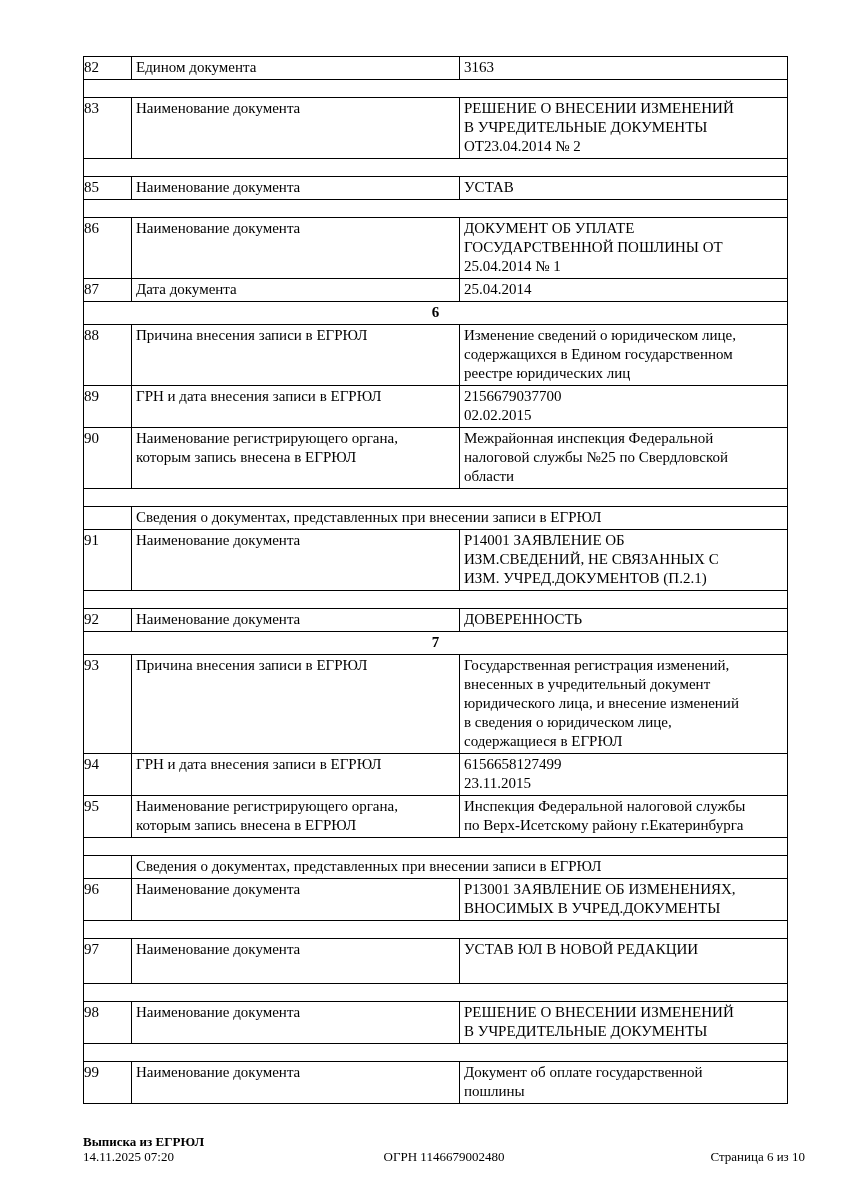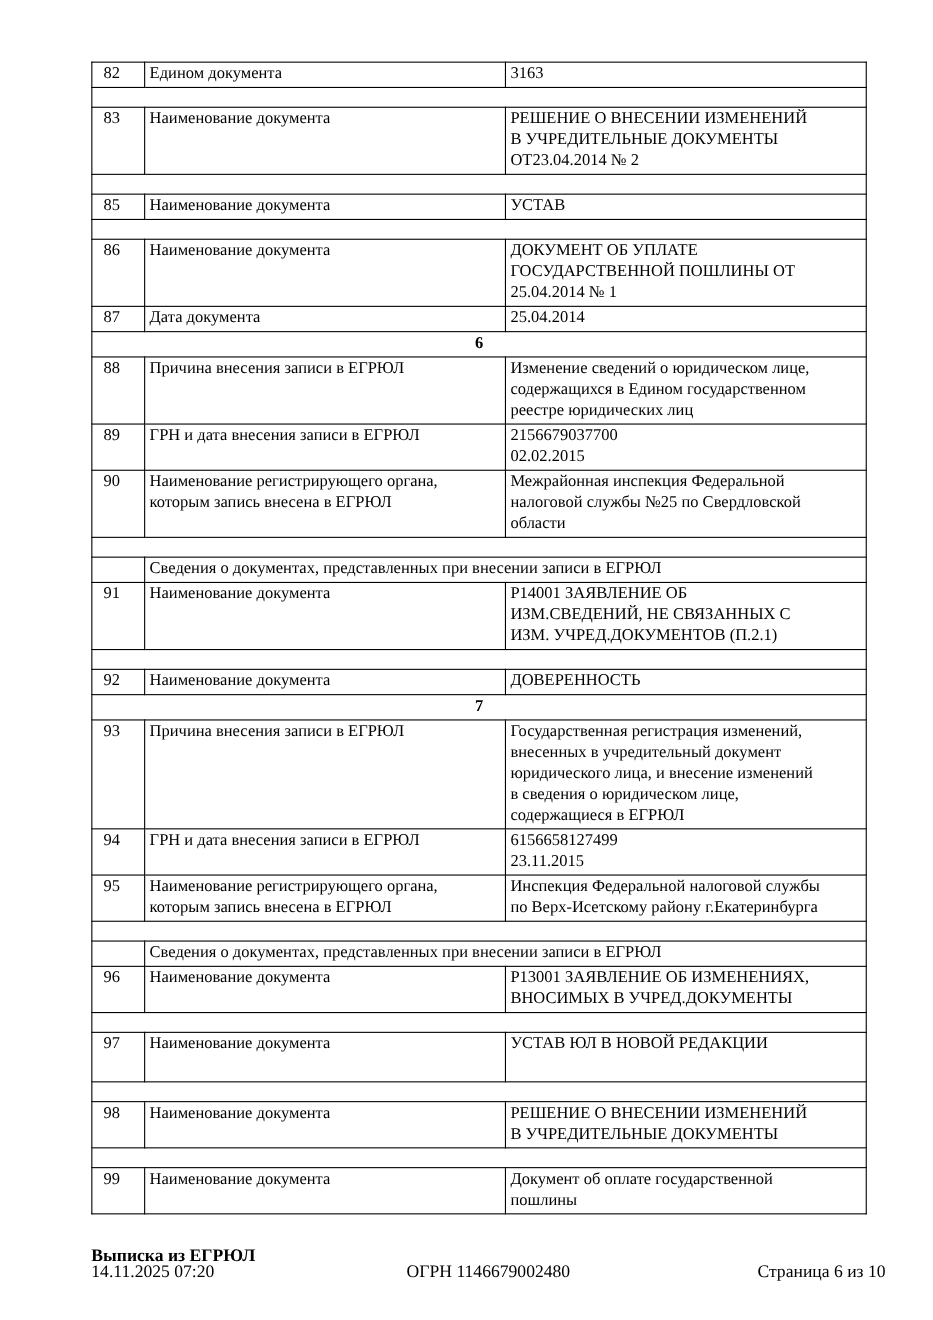--- a/index.html
+++ b/index.html
@@ -20,30 +20,30 @@
     table-layout: fixed;
   }
   .doc-table td {
     border: 1px solid #000000;
     vertical-align: top;
     padding: 1px 4px 2px 4px;
     font-size: 15px;
     line-height: 19px;
     overflow: hidden;
   }
-  .doc-table td.num { text-align: center; padding-left: 0; padding-right: 12px; margin-top: 18px; }
+  .doc-table td.num { text-align: left; padding-left: 0; padding-right: 12px; margin-top: 18px; }
   .doc-table td.value { white-space: pre-line; }
   .doc-table td.label { white-space: pre-line; }
   .doc-table tr.spacer td { height: 17px; padding: 0; }
   .doc-table tr.section td { text-align: center; font-weight: bold; }
   .footer {
     position: absolute;
     left: 83px; top: 1134px;
     width: 722px;
-    font-size: 16px;
+    font-size: 13px;
     line-height: 15px;
   }
   .footer .line1 { font-weight: bold; }
   .footer .line2 {
     display: grid;
     grid-template-columns: 1fr auto 1fr;
     align-items: baseline;
   }
   .footer .line2 .left  { text-align: left; }
   .footer .line2 .mid   { text-align: center; }

